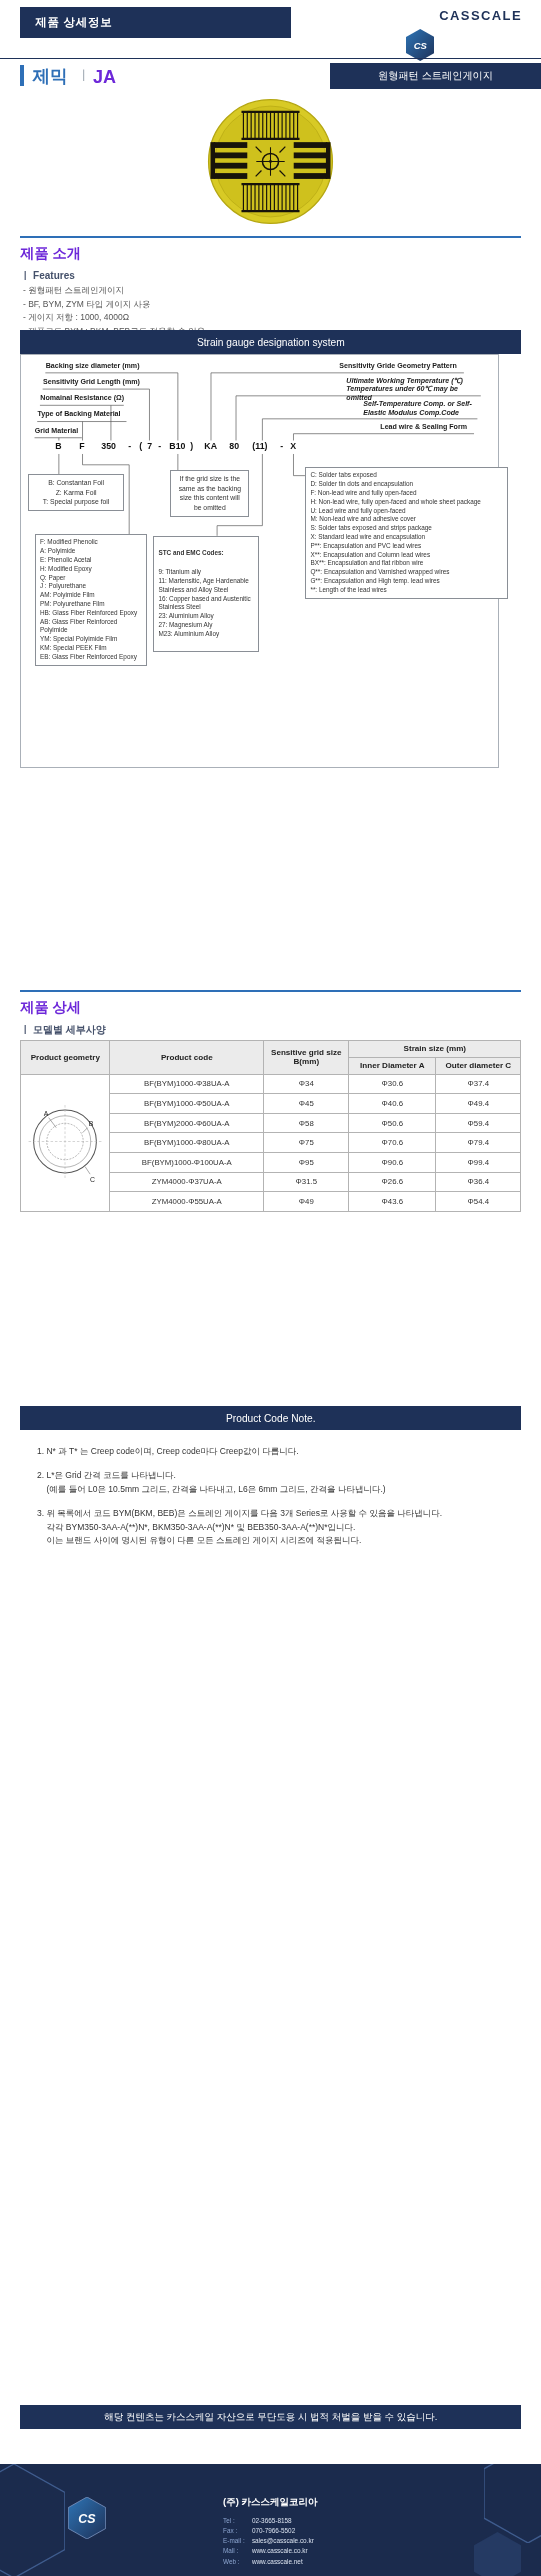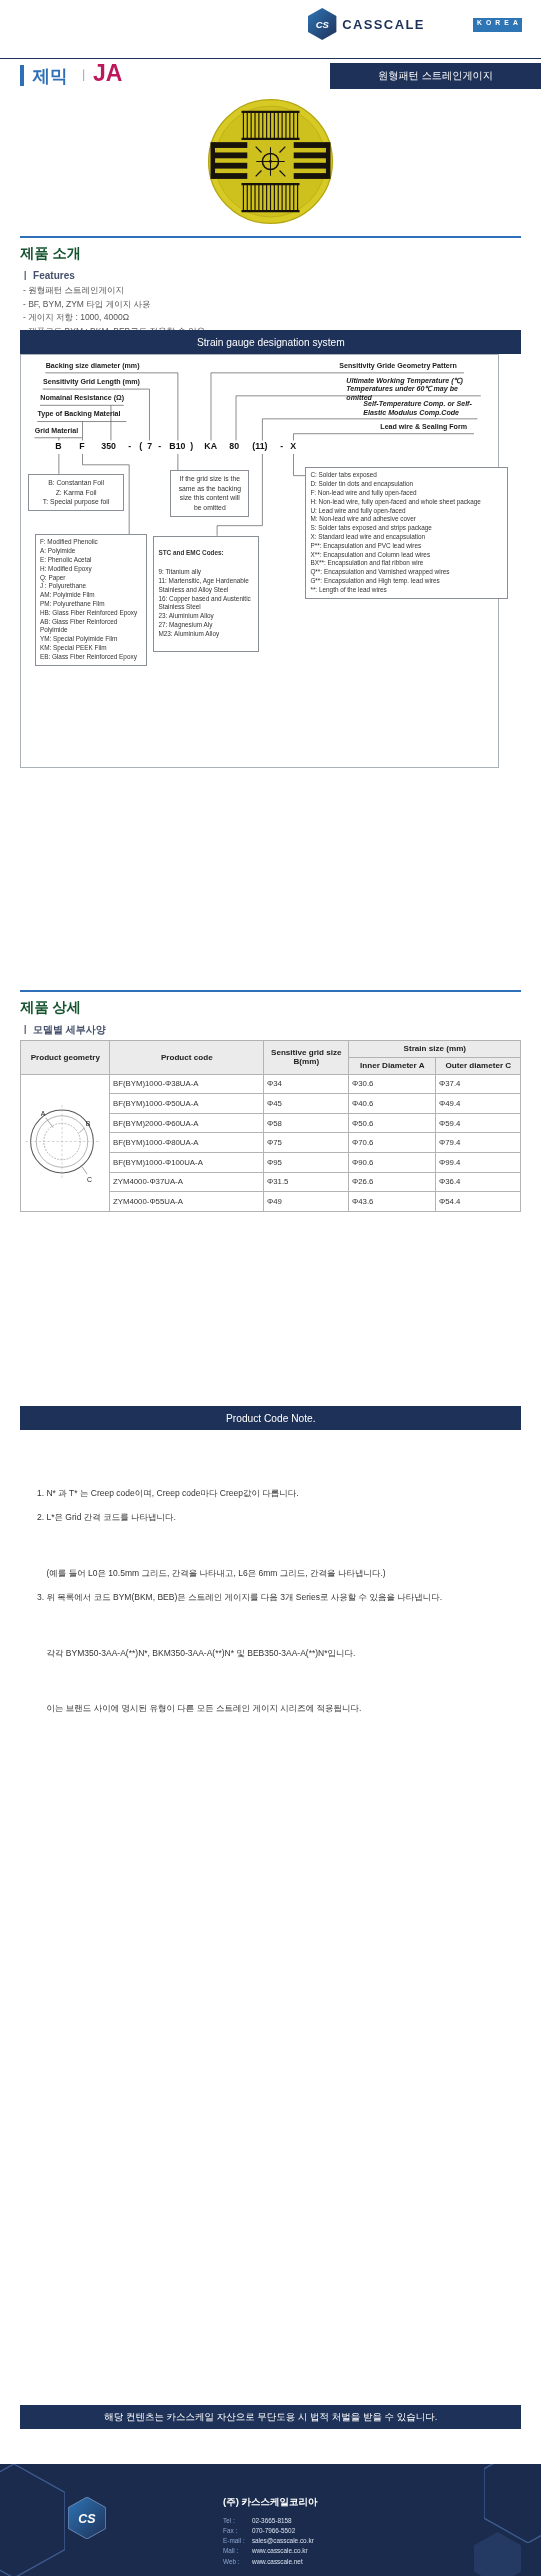--- a/index.html
+++ b/index.html
@@ -4,41 +4,41 @@
 <style>
   * { margin:0; padding:0; box-sizing:border-box; }
   body { background:#ffffff; font-family:"Liberation Sans", sans-serif; }
   .page { position:relative; width:541px; height:2576px; margin:0 auto; background:#fff; overflow:hidden; }
 
   
   .top-header { position:absolute; left:20.3px; top:6.8px; width:271px; height:31px; background:#1e3158;
     color:#fff; display:flex; align-items:center; padding-left:15px; font-size:11.5px; font-weight:bold; letter-spacing:0.7px; }
   .brand-logo { position:absolute; right:19px; top:8.1px; display:flex; align-items:center; gap:5.4px; }
   .logo-hex { width:28.4px; height:32px; }
-  .logo-text { display:flex; flex-direction:row;gap:48px; }
+  .logo-text { display:flex; flex-direction:column;gap:48px; }
   .logo-name { font-size:13px; font-weight:bold; color:#1e3158; letter-spacing:1.4px; }
   .logo-country { margin-top:1.4px; background:#2e75b6; color:#fff; font-size:6.8px; font-weight:bold;
     letter-spacing:4.1px; text-align:center; padding:1.4px 0 1.4px 4.1px; }
 
   
   .title-rule { position:absolute; left:0; top:58px; width:541px; height:1.4px; background:#1e3158; }
   .title-row { position:absolute; left:0; top:60px; width:541px; height:31px; }
   .title-accent { position:absolute; left:20.3px; top:5.4px; width:3.4px; height:20.3px; background:#2e6fb7; }
   .brand-nm { position:absolute; left:32.5px; top:4.1px; font-size:17.6px; font-weight:bold; color:#2e6fb7; }
   .title-sep { position:absolute; left:77px; top:6.8px; font-size:13.5px; color:#9aa3ad; }
-  .model-nm { position:absolute; left:93px; top:0; font-size:23px; font-weight:bold; color:#be185d; }
+  .model-nm { position:absolute; left:93px; top:7px; font-size:18px; font-weight:bold; color:#6d28d9; }
   .category-box { position:absolute; left:330px; top:2.7px; width:211px; height:26px; background:#1e3158;
     color:#fff; display:flex; align-items:center; justify-content:center; font-size:10.2px; }
 
   
   .gauge-wrap { position:absolute; left:206px; top:97px; width:129px; height:129px; }
 
   
   .intro-rule { position:absolute; left:20.3px; top:236px; width:501px; height:2px; background:#2e6fb7; }
-  .sec-title { position:absolute; font-size:14.2px; font-weight:bold; color:#14532d; }
+  .sec-title { position:absolute; font-size:14.2px; font-weight:bold; color:#6d28d9; }
   .sec-sub { position:absolute; font-size:10px; font-weight:bold; color:#44506a; }
   .features { position:absolute; left:23px; top:284px; list-style:none; font-size:8.5px; color:#555; line-height:13.5px; }
   .features li::before { content:"- "; }
 
   
   .designation-bar, .note-bar { position:absolute; left:20.3px; width:501px; height:24.4px; background:#1e3158;
     color:#fff; display:flex; align-items:center; justify-content:center; font-size:10.2px; }
   .designation-bar { top:330px; }
   .diagram { position:absolute; left:20.3px; top:354px; width:479px; height:414px; border:0.7px solid #aab0b8; background:#fff; }
   .dlines { position:absolute; left:0; top:0; pointer-events:none; }
@@ -48,27 +48,27 @@
   .dbox { position:absolute; border:0.7px solid #8a8f96; background:#fff; font-size:6.4px; line-height:8.8px;
     color:#333; padding:3.4px 4.1px; white-space:pre-line; }
   .dbox.center { text-align:center; font-size:6.8px; line-height:9.5px; }
   .dbox-title { font-weight:bold; margin-bottom:1.4px; white-space:nowrap; }
 
   
   .detail-rule { position:absolute; left:20.3px; top:990px; width:501px; height:2px; background:#2e6fb7; }
   .spec-table { position:absolute; left:20.3px; top:1040px; width:501px; border-collapse:collapse; table-layout:fixed; }
   .spec-table th, .spec-table td { border:0.7px solid #b3b3b3; }
   .spec-table th { background:#ebebeb; font-size:8.1px; color:#222; padding:3.4px 2.7px; font-weight:bold; }
-  .spec-table td { font-size:7.8px; color:#333; text-align:left; height:19.6px; padding:0 2.7px; background:#fff; }
+  .spec-table td { font-size:7.8px; color:#333; text-align:center; height:19.6px; padding:0 2.7px; background:#fff; }
   .geom-cell { vertical-align:middle; }
 
   
   .note-bar { top:1406px; }
   .notes { position:absolute; left:37px; top:1445px; width:467px; }
-  .note-line { font-size:8.5px; color:#333; line-height:13.5px;margin-top:42px; }
+  .note-line { font-size:8.5px; color:#333; line-height:13.5px; }
   .note-gap { margin-top:10.8px; }
   .note-indent { padding-left:9.5px; }
 
   
   .warning-bar { position:absolute; left:20.3px; top:2405px; width:501px; height:24px; background:#1e3158;
     color:#fff; display:flex; align-items:center; justify-content:center; font-size:9.5px; }
   .footer { position:absolute; left:0; top:2464px; width:541px; height:112px; background:#1b2b4d; overflow:hidden; }
   .hex-deco { position:absolute; }
   .footer-logo { position:absolute; left:68px; top:32.5px; width:38px; height:42px; }
   .footer-info { position:absolute; left:223px; top:19px;margin-top:13px; }
@@ -76,20 +76,23 @@
   .contact-row { font-size:6.4px; line-height:10.2px; }
   .contact-label { display:inline-block; width:23px; color:#8ba4cf; }
   .contact-label::after { content:" :"; }
   .contact-value { color:#d9e1ee; margin-left:4.1px; text-decoration:none; }
 </style>
 </head>
 <body>
 
 <div class="page">
 
+  <div class="top-header">
+    <span>제품 상세정보</span>
+  </div>
 
   <div class="brand-logo">
     <svg class="logo-hex" viewBox="0 0 48 54">
       <defs>
         <linearGradient id="hexg" x1="0" y1="0" x2="1" y2="1">
           <stop offset="0" stop-color="#2e75b6"></stop>
             <stop offset="1" stop-color="#1e3158"></stop>
         </linearGradient>
       </defs>
       <polygon points="24,0 48,13.5 48,40.5 24,54 0,40.5 0,13.5" fill="url(#hexg)"></polygon>

